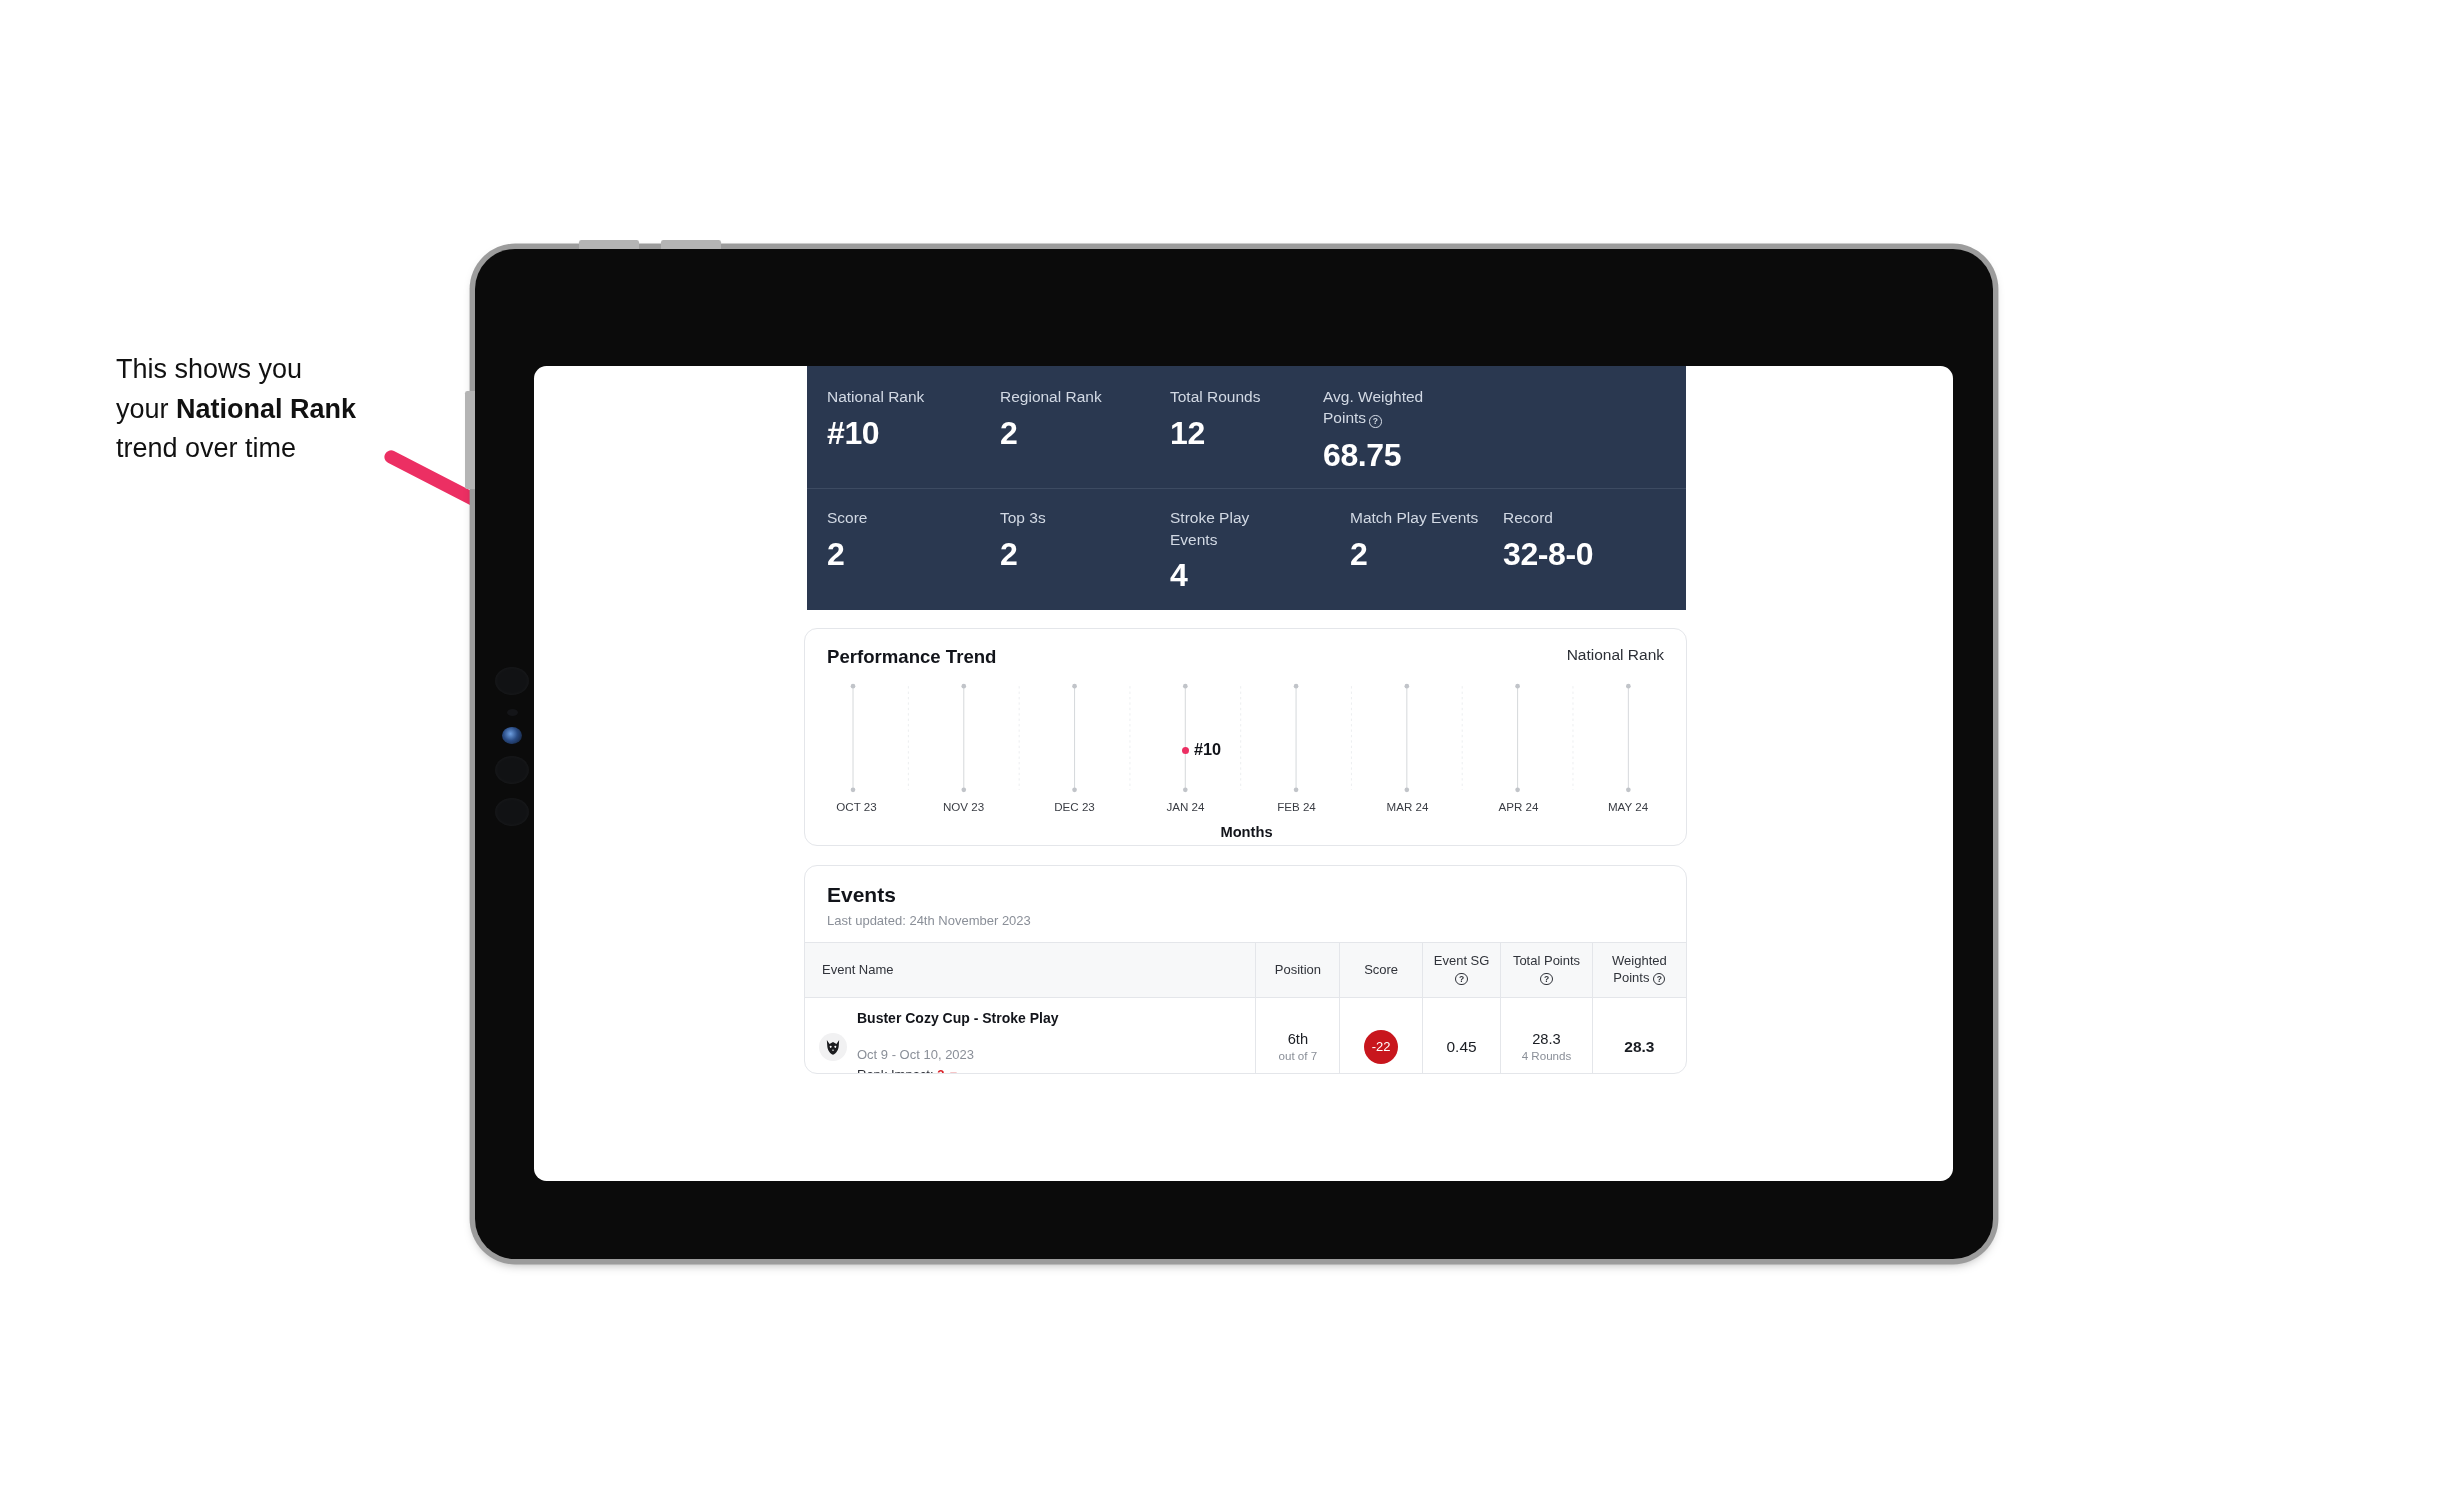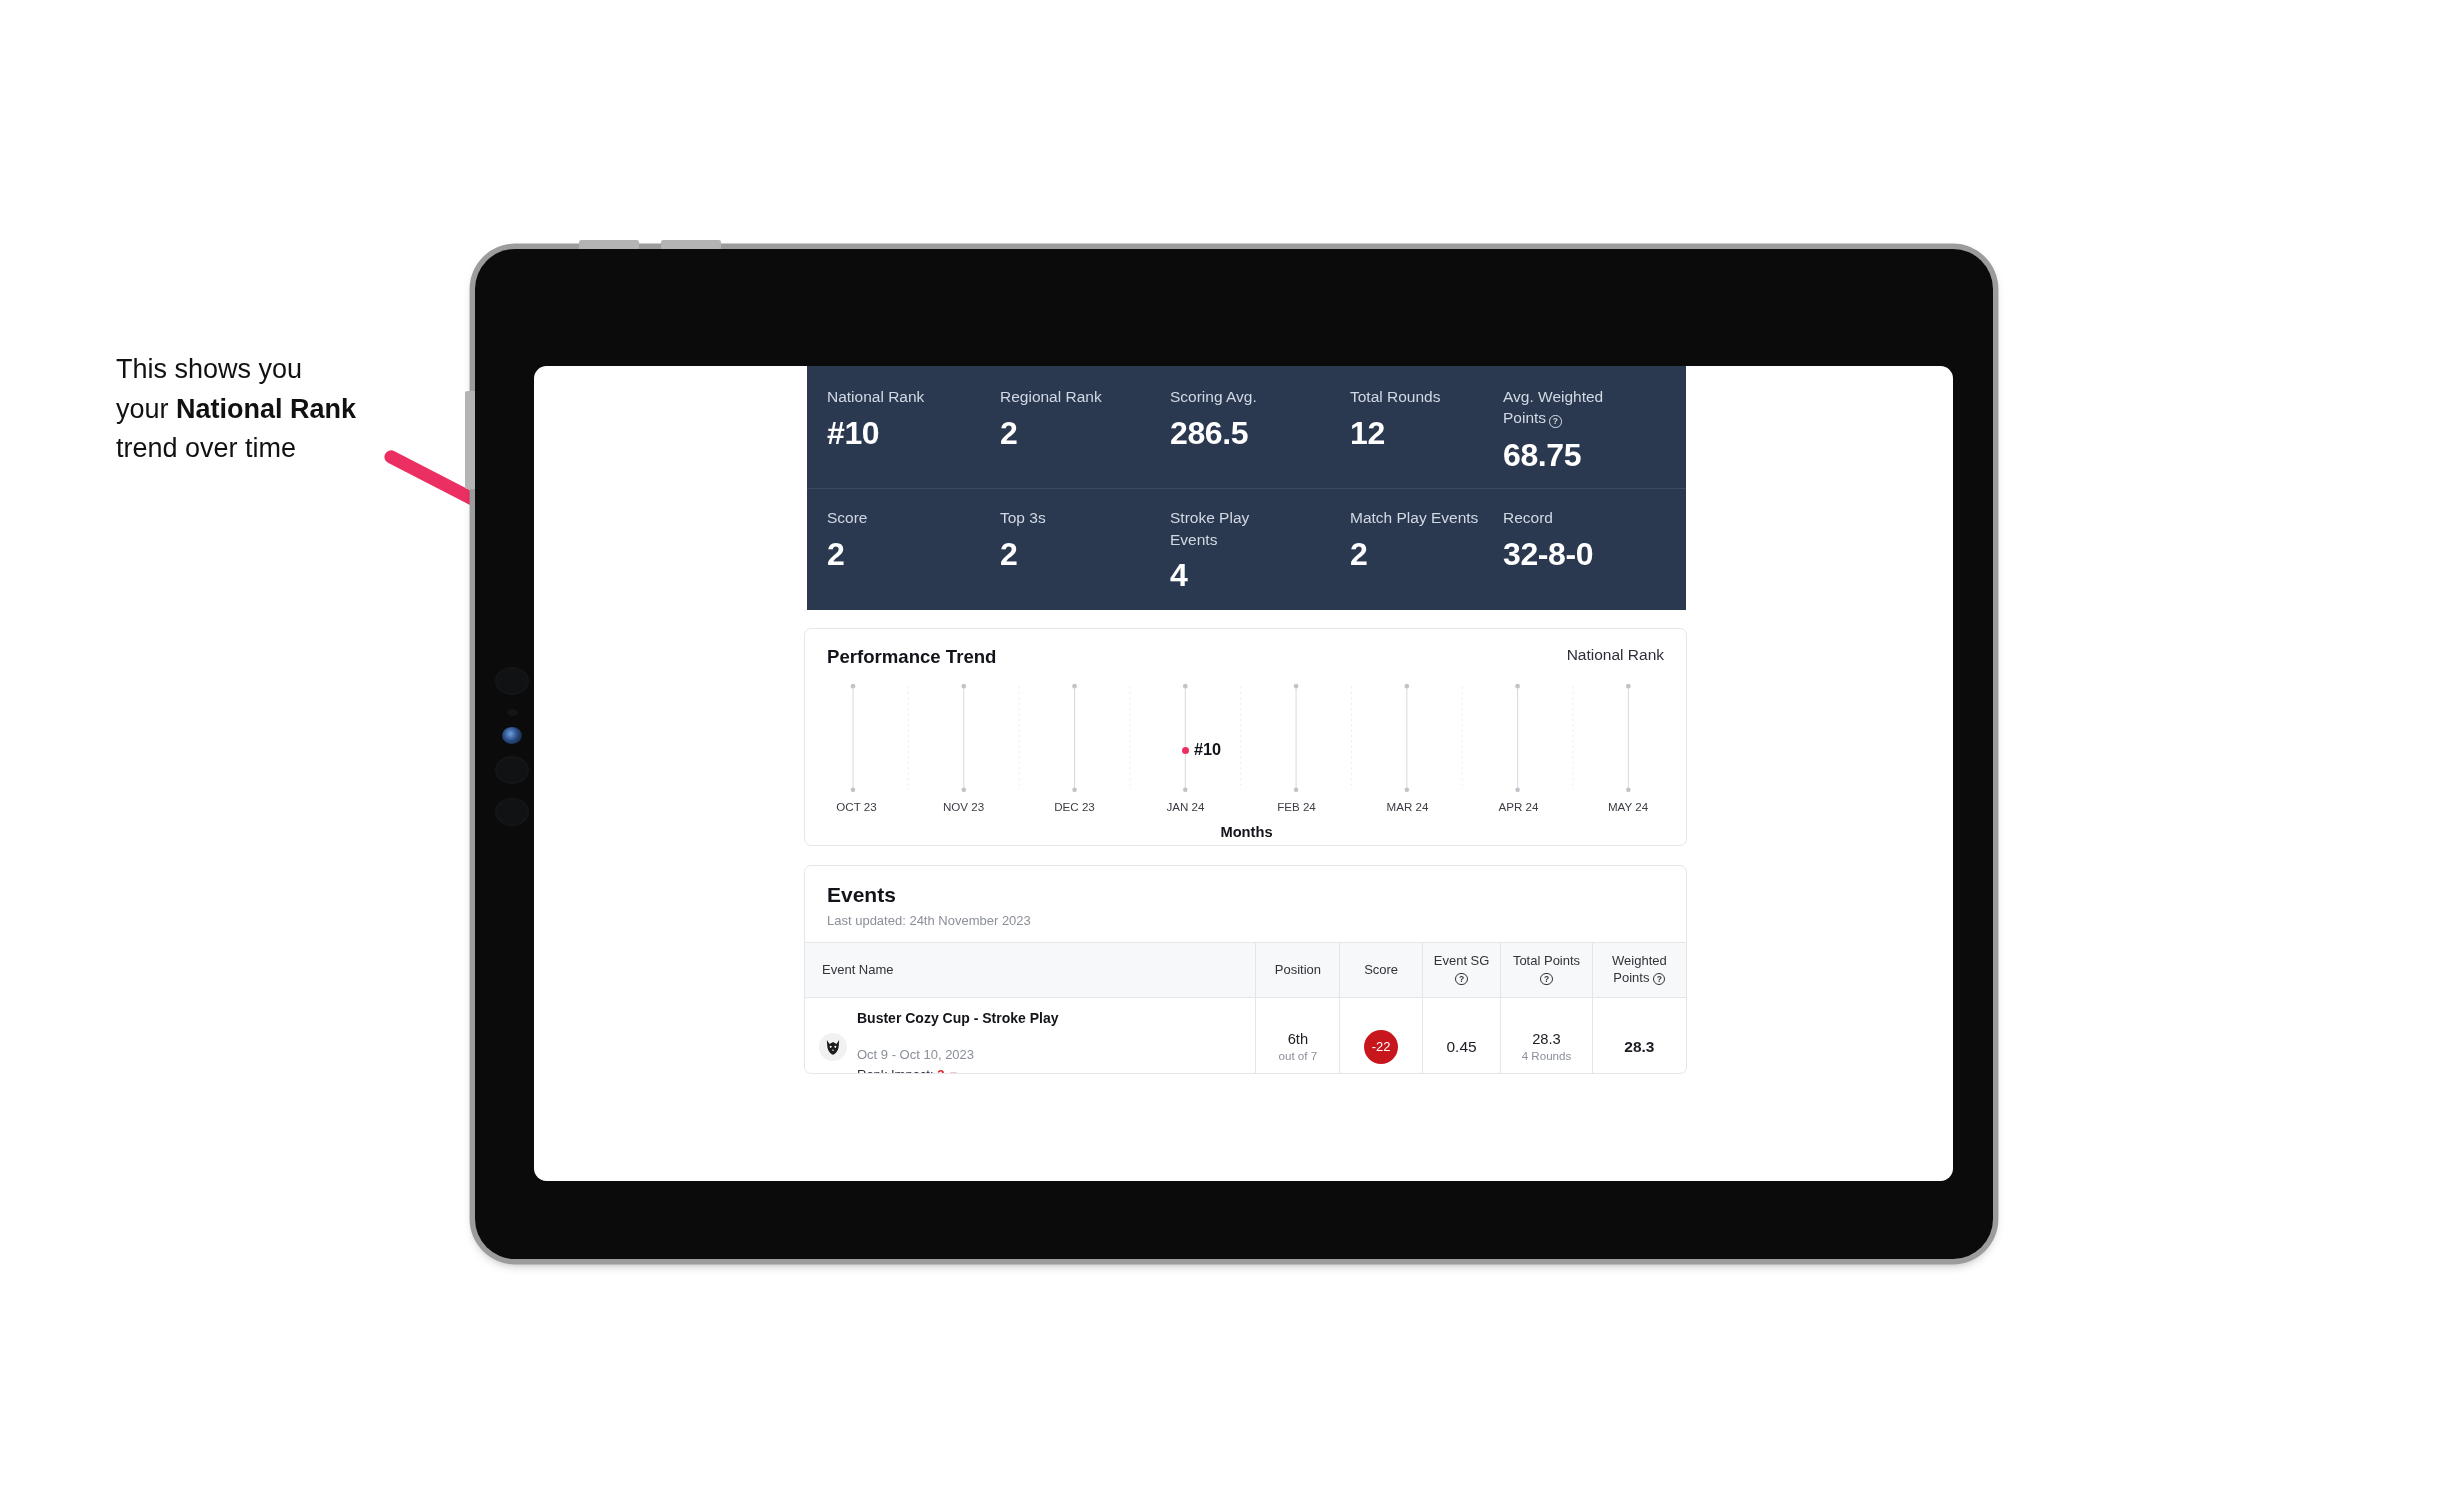--- a/index.html
+++ b/index.html
@@ -104,21 +104,21 @@
     font-size: 8.5px; line-height: 11px; text-align: center;
     font-weight: 700;
   }
 
   
   .card {
     position: absolute;
     left: 270px; width: 883px;
     background: #ffffff;
     border: 0.8px solid #e4e6ea;
-    border-radius: 7px;
+    border-radius: 13px;
   }
   .card.trend { top: 262px; height: 218px; }
   .card.events { top: 499px; height: 209px; overflow: hidden; }
 
   .trend-head {
     display: flex; align-items: flex-start;
     justify-content: space-between;
     padding: 17px 22px 0 22px;
   }
   .trend-title { font-size: 18.6px; font-weight: 700; color: #12141a; }
@@ -244,24 +244,20 @@
         <div class="stats">
 
           <div class="stats-row">
             <div class="stat c0">
               <div class="stat-label">National Rank</div>
               <div class="stat-value">#10</div>
             </div>
             <div class="stat c1">
               <div class="stat-label">Regional Rank</div>
               <div class="stat-value">2</div>
-            </div>
-            <div class="stat c2">
-              <div class="stat-label">Scoring Avg.</div>
-              <div class="stat-value">286.5</div>
             </div>
             <div class="stat c3">
               <div class="stat-label">Total Rounds</div>
               <div class="stat-value">12</div>
             </div>
             <div class="stat c4">
               <div class="stat-label"><span>Avg. Weighted Points</span><span class="q"><span class="q-circle">?</span></span></div>
               <div class="stat-value">68.75</div>
             </div>
           </div>

